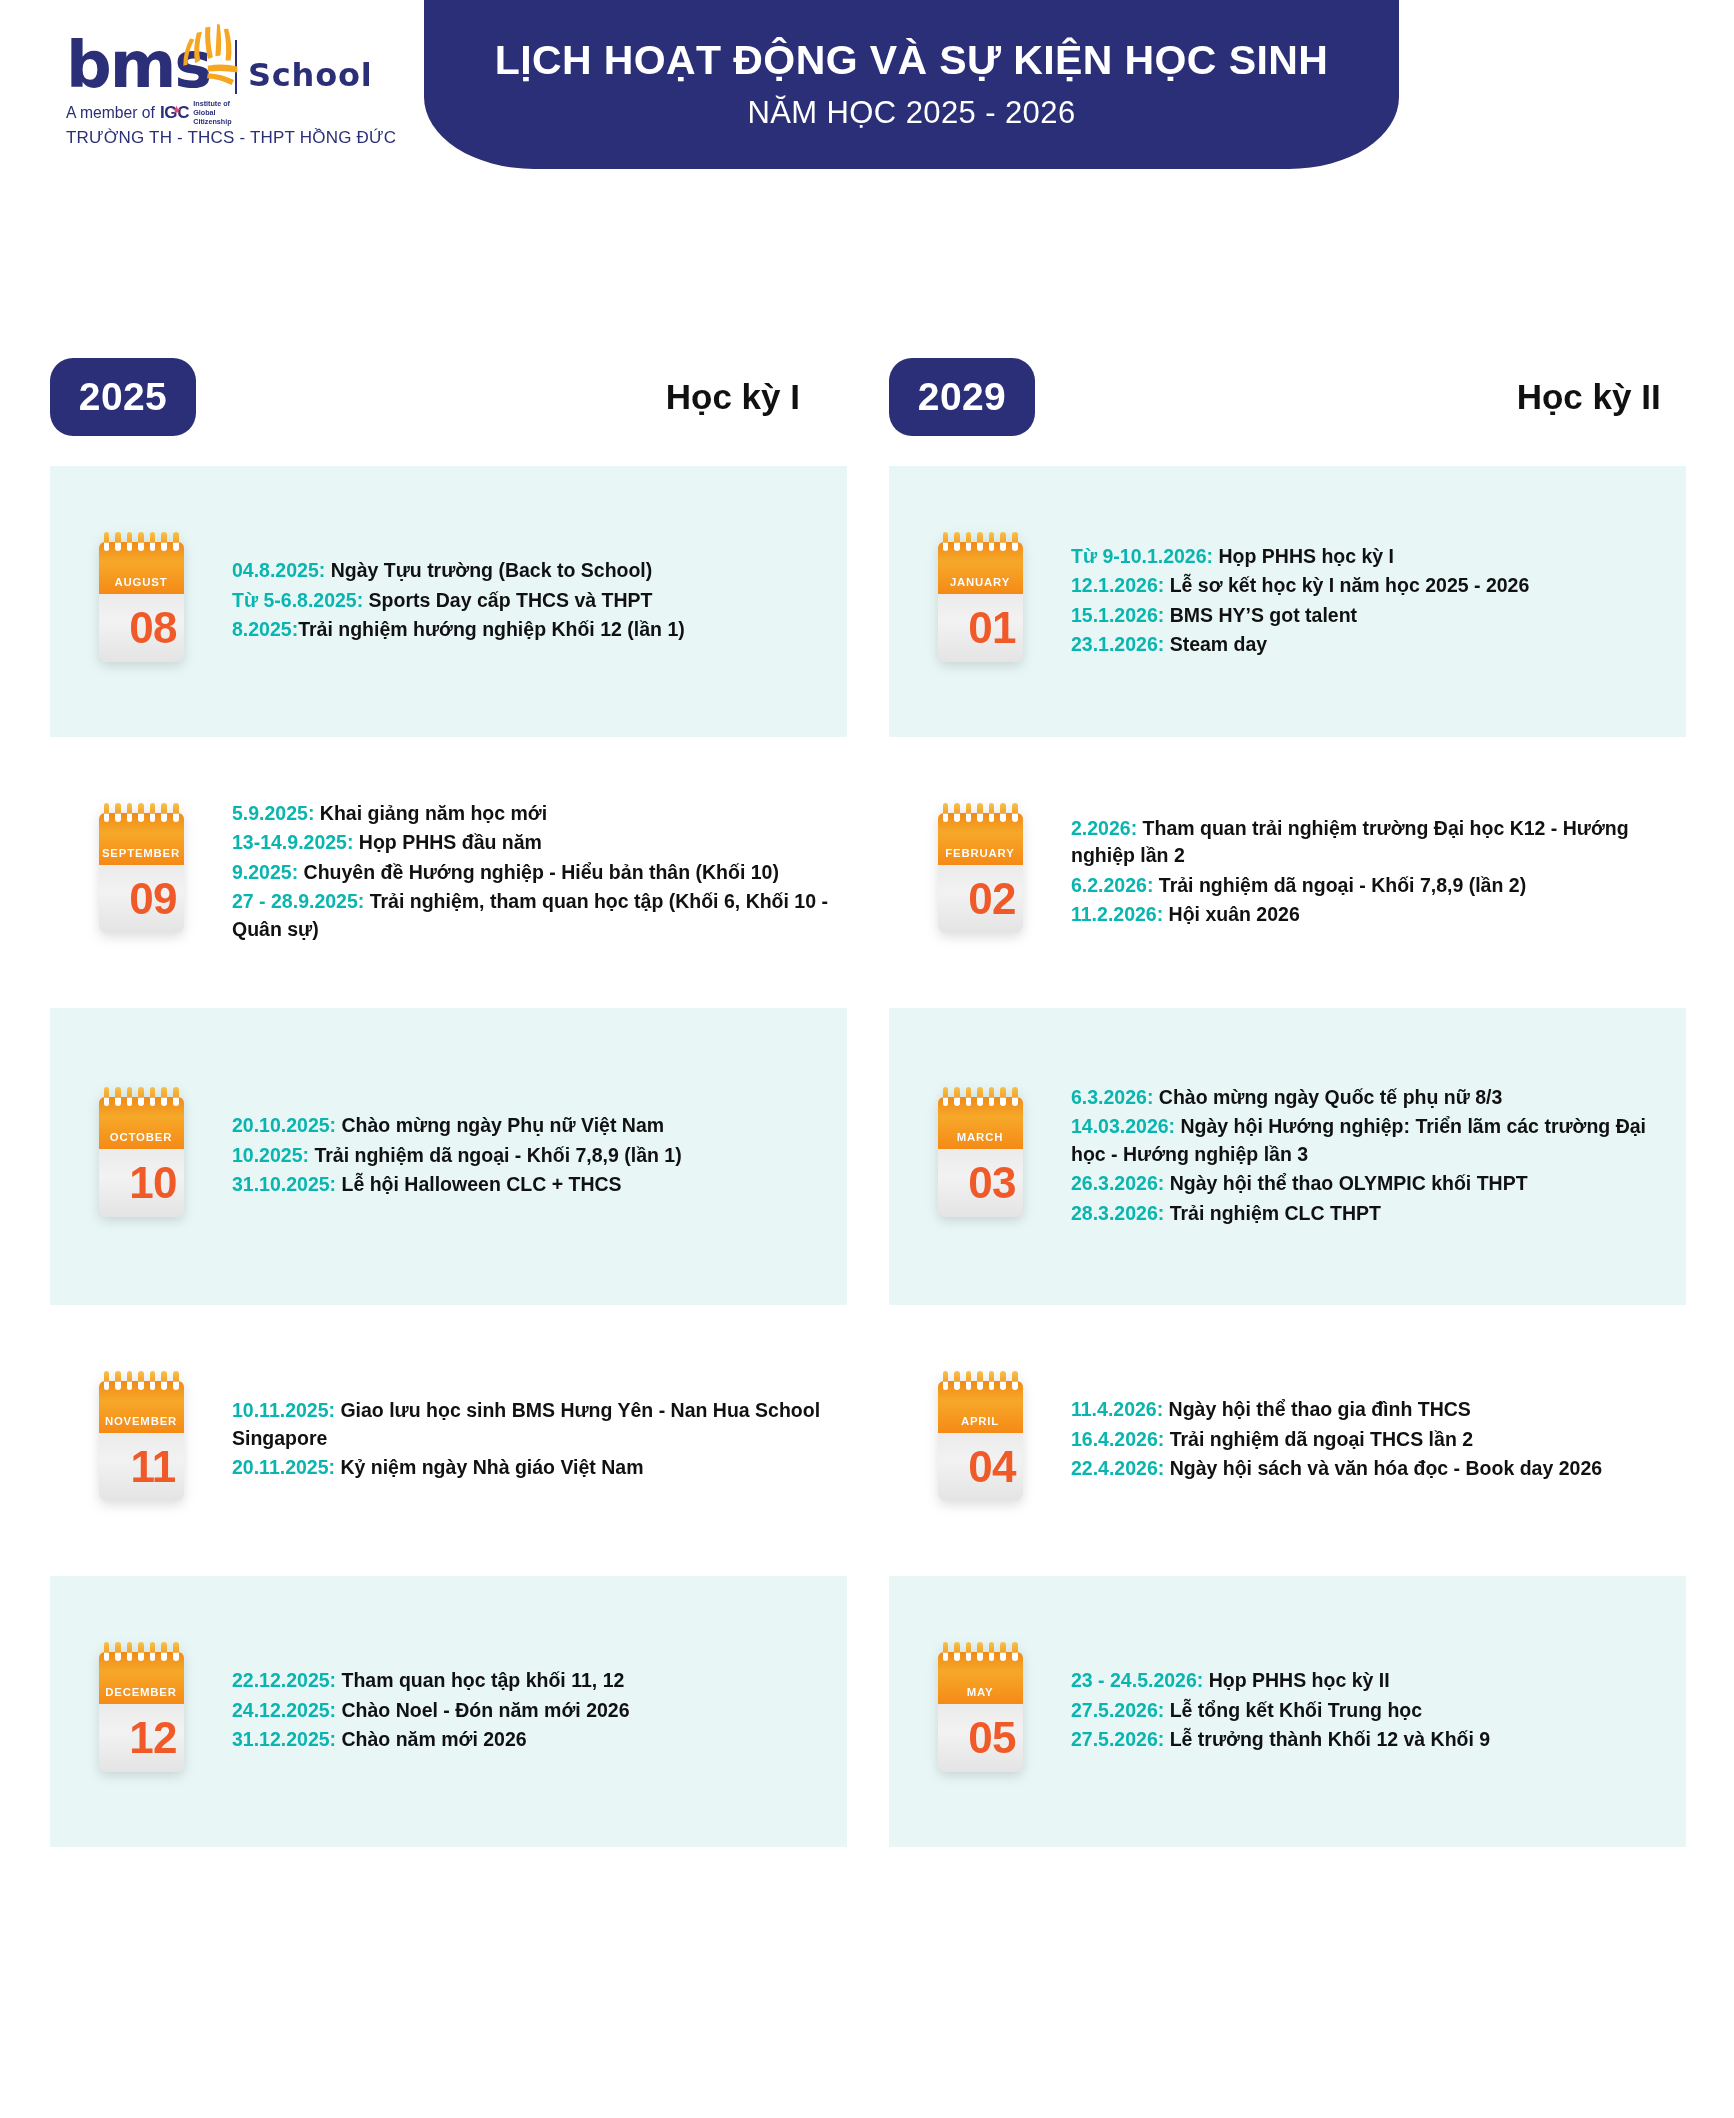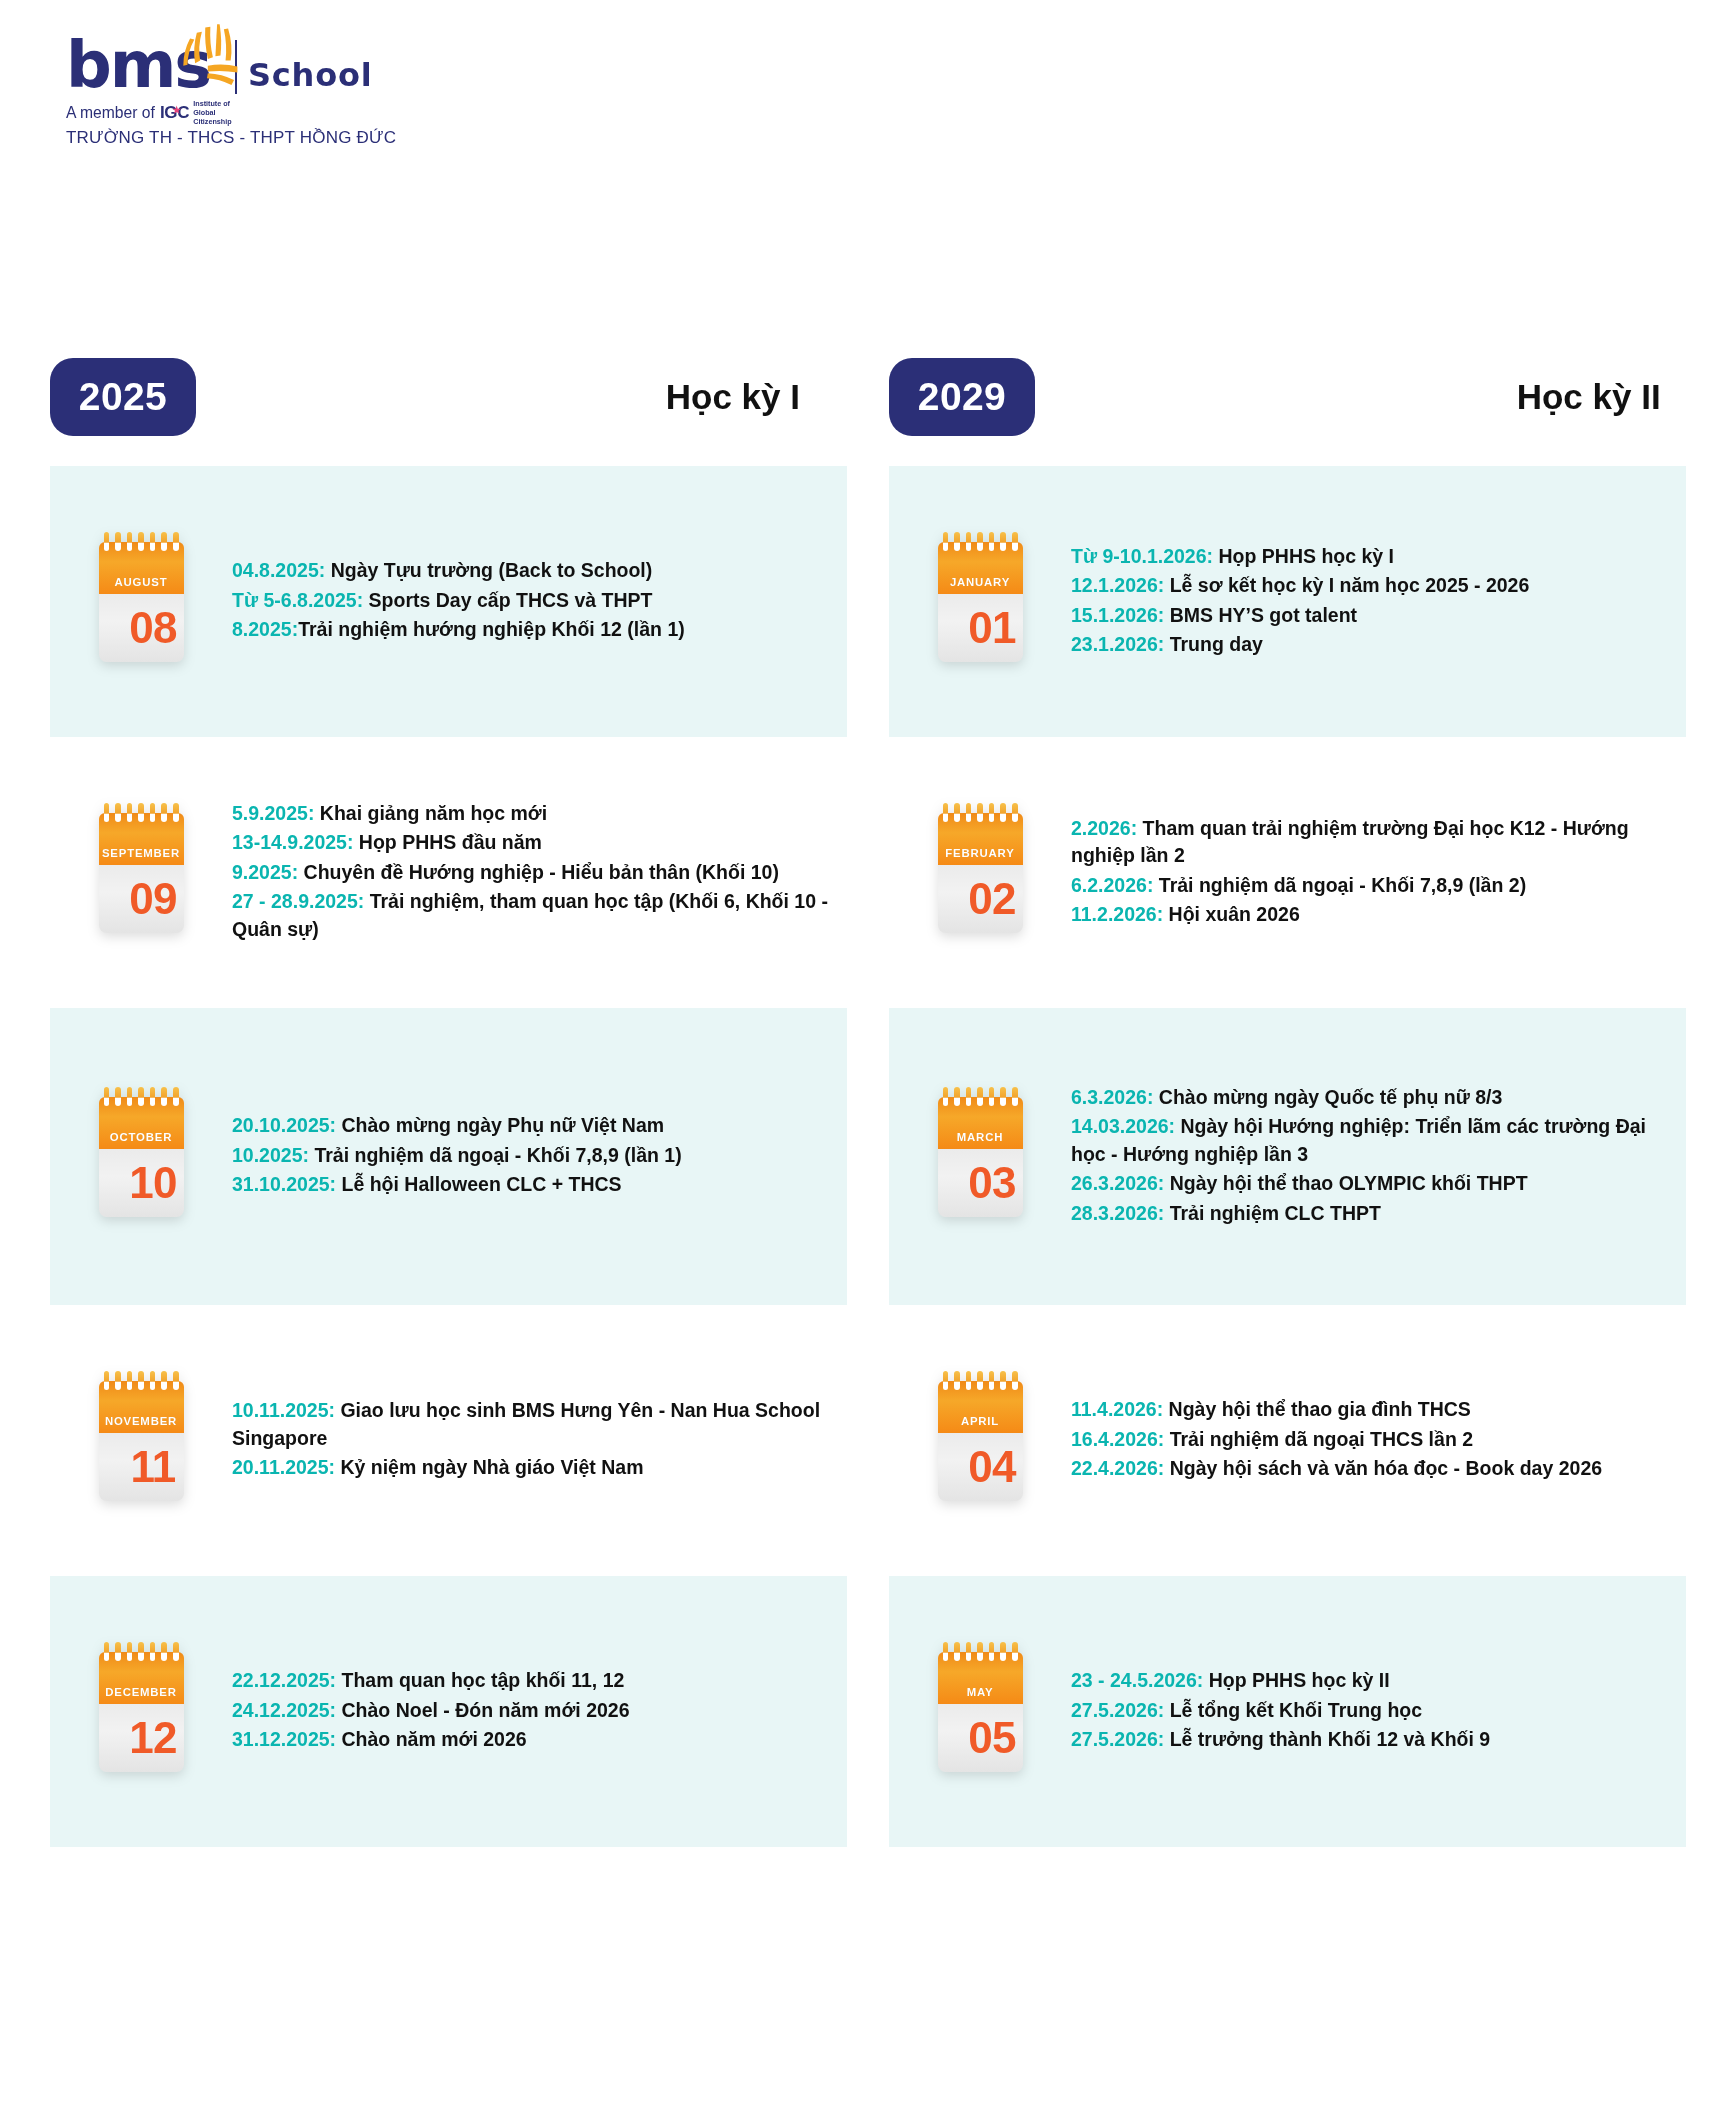--- a/index.html
+++ b/index.html
@@ -154,20 +154,24 @@
       <span class="logo-member-txt">A member of</span>
       <span class="logo-igc">
         <span>IGC</span>
         <span class="star"></span>
       </span>
       <span class="logo-inst">Institute of<br>Global<br>Citizenship</span>
     </div>
     <div class="logo-school-name">TRƯỜNG TH - THCS - THPT HỒNG ĐỨC</div>
   </div>
 
+  <div class="header-banner">
+    <div class="header-title">LỊCH HOẠT ĐỘNG VÀ SỰ KIỆN HỌC SINH</div>
+    <div class="header-sub">NĂM HỌC 2025 - 2026</div>
+  </div>
 </div>
 
 <div class="col-head" style="left:50px;top:358px;width:797px;">
   <div class="year-badge">2025</div>
   <div style="flex:1"></div>
   <div class="sem-label">Học kỳ I</div>
   <div style="width:47px"></div>
 </div>
 
 <div class="col-head" style="left:889px;top:358px;width:797px;">
@@ -327,21 +331,21 @@
           </div>
           <div class="cal-body">
             <span class="cal-day">01</span>
           </div>
         </div>
       </div>
       <div class="text-cell">
         <p class="event"><span class="date">Từ 9-10.1.2026:</span><span> Họp PHHS học kỳ I</span></p>
         <p class="event"><span class="date">12.1.2026:</span><span> Lễ sơ kết học kỳ I năm học 2025 - 2026</span></p>
         <p class="event"><span class="date">15.1.2026:</span><span> BMS HY’S got talent</span></p>
-        <p class="event"><span class="date">23.1.2026:</span><span> Trung day</span></p>
+        <p class="event"><span class="date">23.1.2026:</span><span> Steam day</span></p>
       </div>
     </div>
     <div class="month-row plain" style="height: 271px;">
       <div class="icon-cell">
         <div class="cal">
           <div class="cal-rings">
             <span class="cal-ring"></span>
             <span class="cal-ring"></span>
             <span class="cal-ring"></span>
             <span class="cal-ring"></span>

